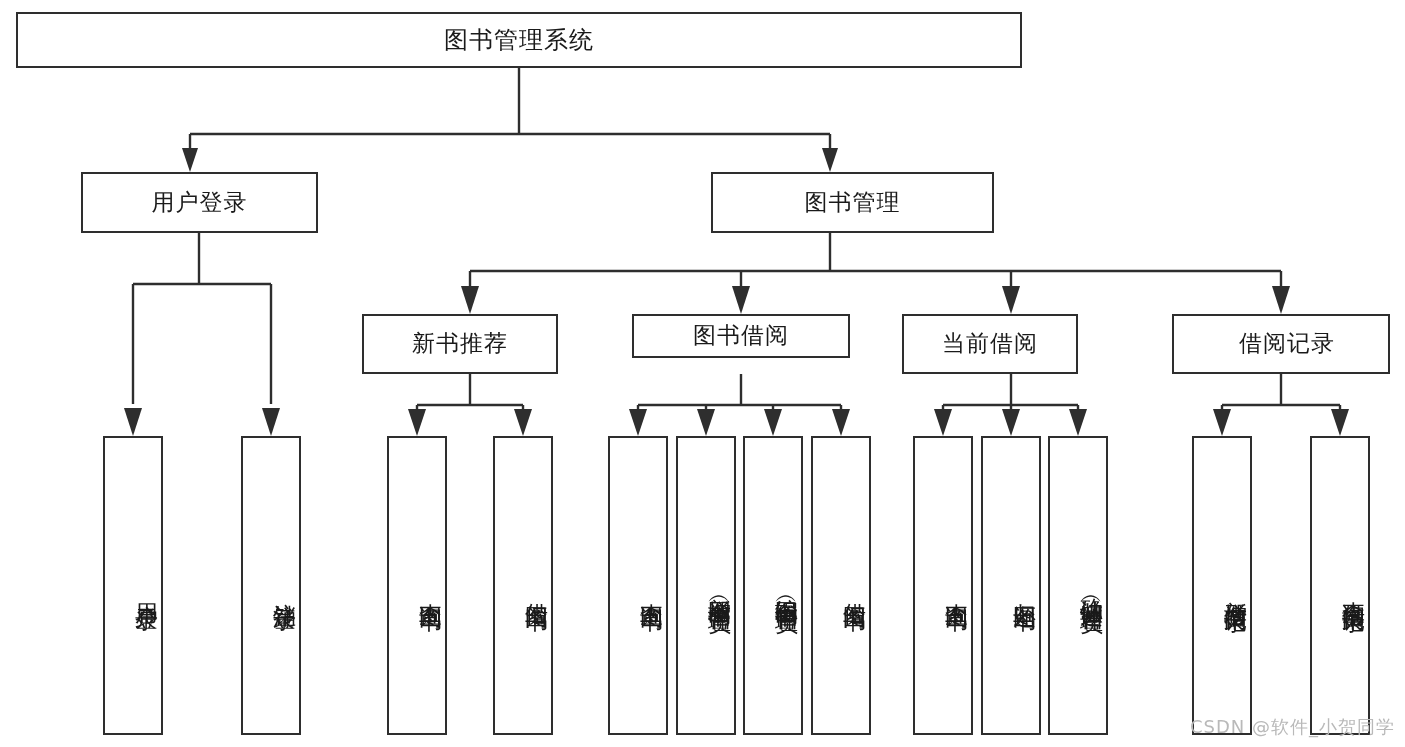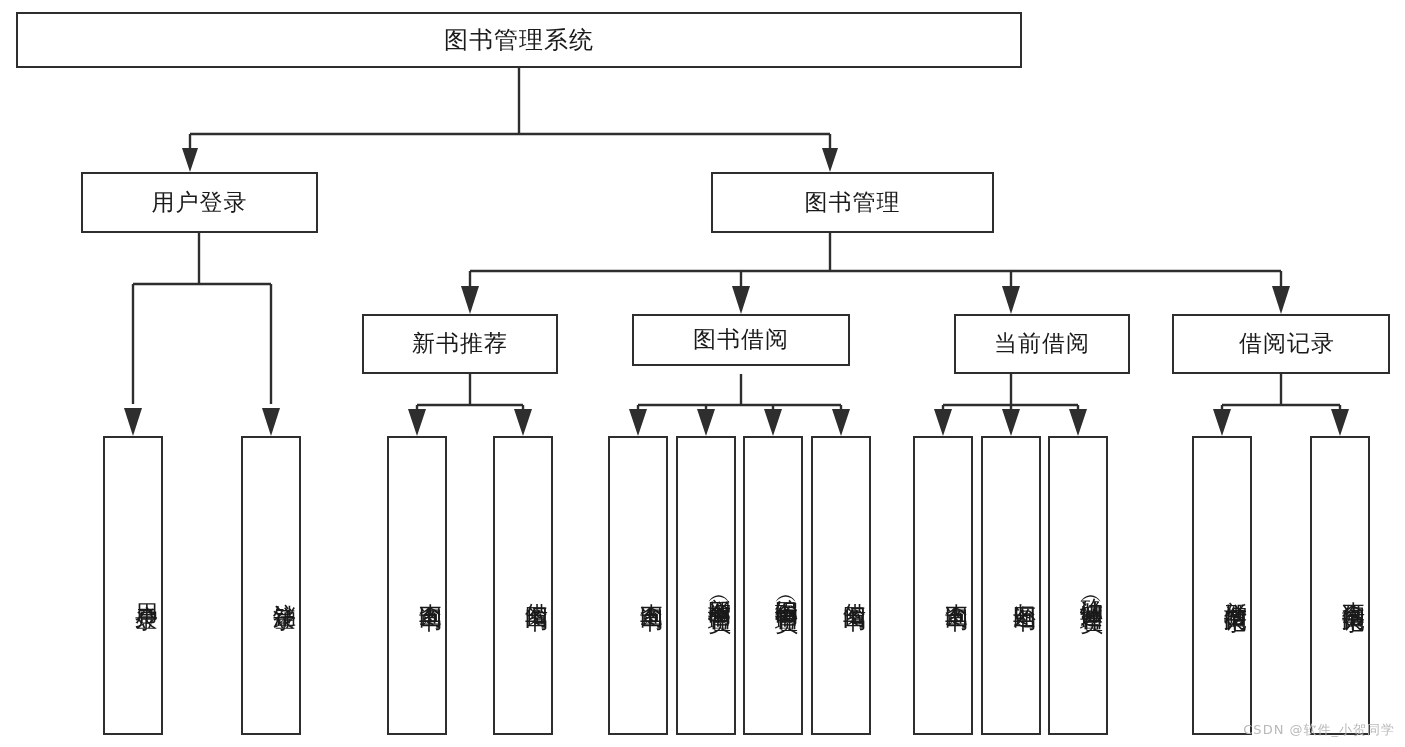--- a/index.html
+++ b/index.html
@@ -64,21 +64,21 @@
     stroke-width: 2.4;
     fill: none;
   }
   .arrowhead {
     fill: #2e2e2e;
   }
   #watermark {
     position: absolute;
     right: 10px;
     bottom: 8px;
-    font-size: 13px;
+    font-size: 18px;
     color: #b9b9b9;
     letter-spacing: 1px;
     white-space: nowrap;
     margin-left: 46px;
   }
 </style>
 </head>
 <body>
 
 <div id="canvas">
@@ -154,24 +154,24 @@
   <div class="node node-h" style="left:81px; top:172px; width:237px; height:61px;">
     <span>用户登录</span>
   </div>
   <div class="node node-h" style="left:711px; top:172px; width:283px; height:61px;">
     <span>图书管理</span>
   </div>
 
   <div class="node node-h" style="left:362px; top:314px; width:196px; height:60px;">
     <span>新书推荐</span>
   </div>
-  <div class="node node-h" style="left:632px; top:314px; width:218px; height:52px;">
+  <div class="node node-h" style="left:632px; top:314px; width:218px; height:44px;">
     <span>图书借阅</span>
   </div>
-  <div class="node node-h" style="left:954px; top:314px; width:176px; height:60px;">
+  <div class="node node-h" style="left:902px; top:314px; width:176px; height:60px;">
     <span>当前借阅</span>
   </div>
   <div class="node node-h" style="left:1172px; top:314px; width:218px; height:60px;padding-left:12px;">
     <span>借阅记录</span>
   </div>
 
   <div class="node node-v" style="left:103px; top:436px; width:60px; height:299px;">
     <span>用户登录</span>
   </div>
   <div class="node node-v" style="left:241px; top:436px; width:60px; height:299px;">

